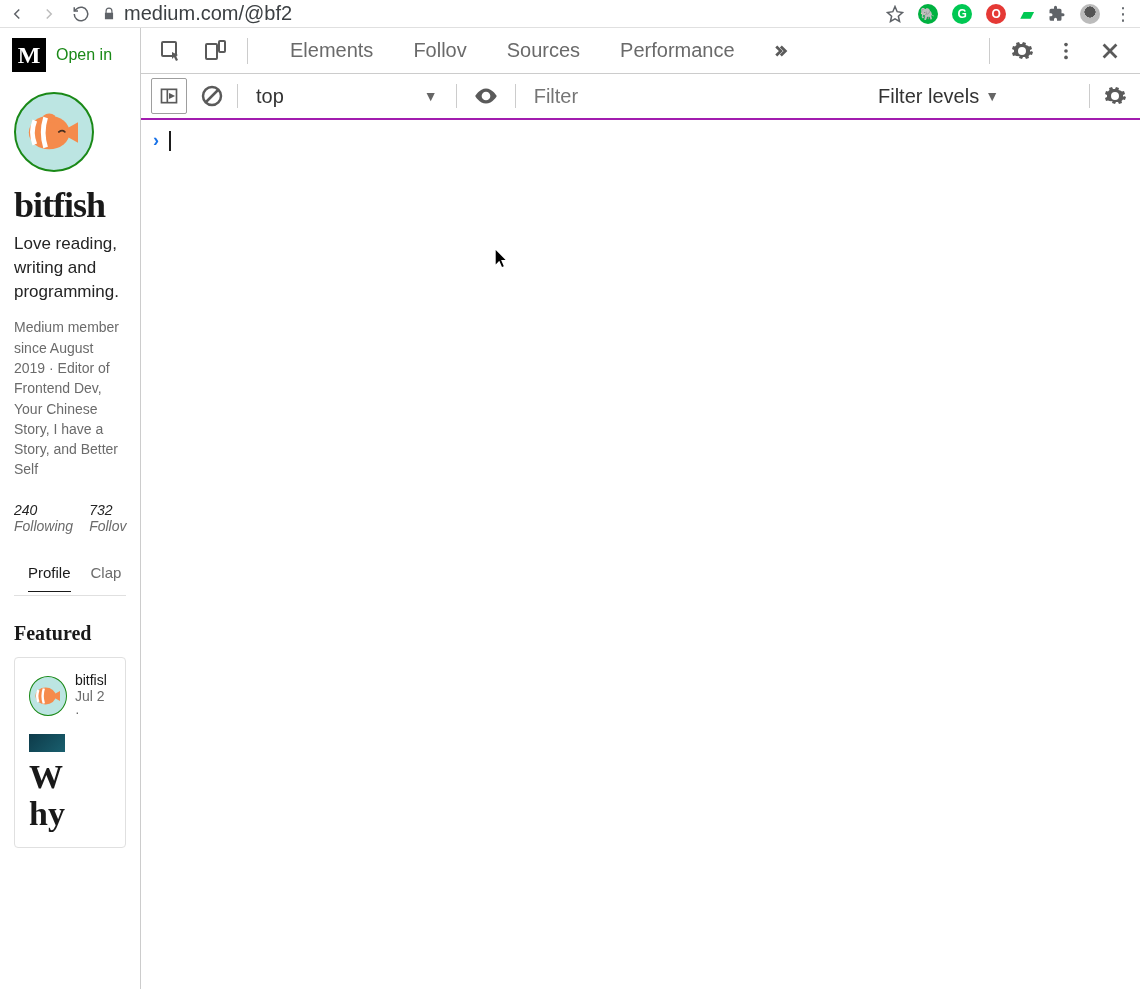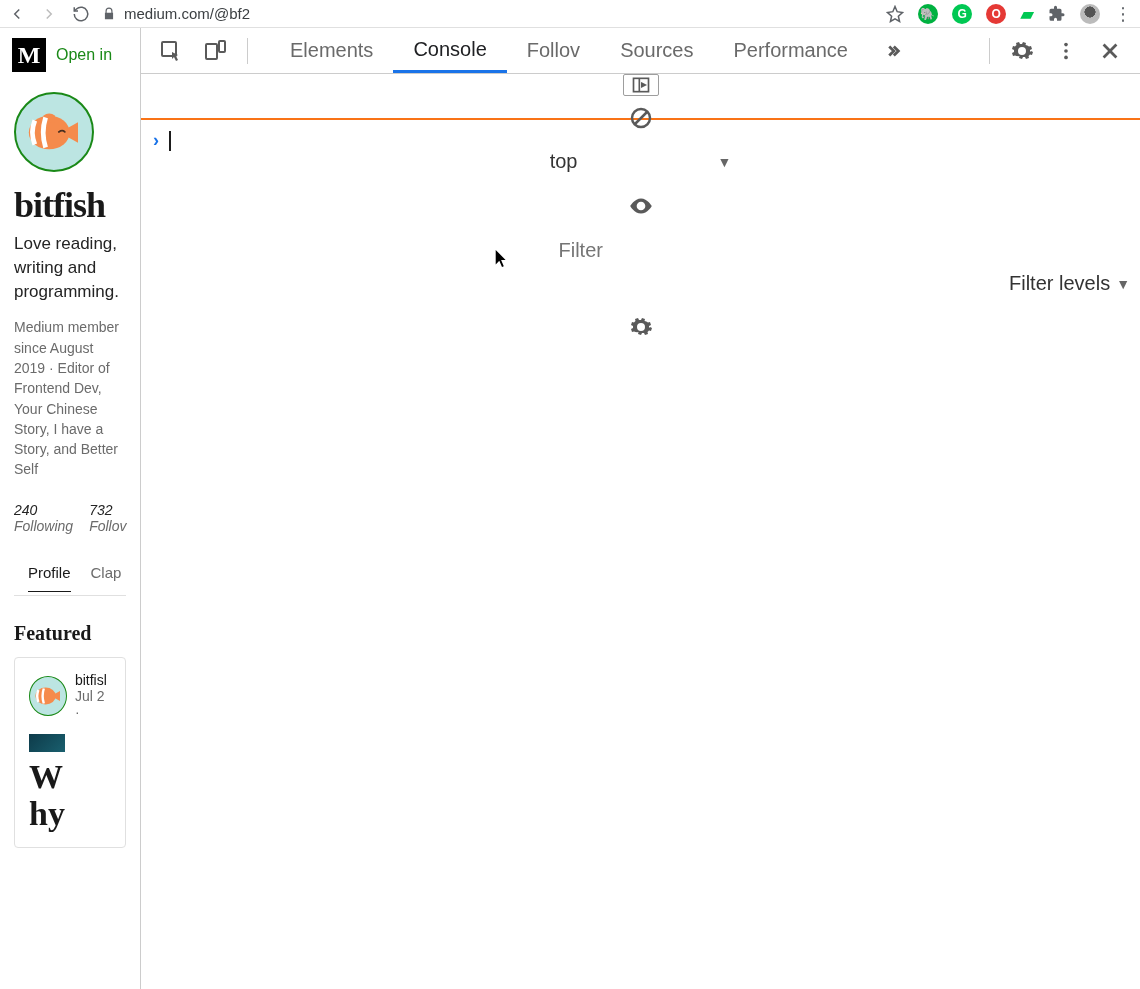--- a/index.html
+++ b/index.html
@@ -3,21 +3,21 @@
 <meta charset="utf-8">
 <style>
 * { margin: 0; padding: 0; box-sizing: border-box; font-family: -apple-system, BlinkMacSystemFont, "Segoe UI", Helvetica, Arial, sans-serif; }
 body { width: 1140px; height: 989px; overflow: hidden; background: #fff; }
 
 
 .chrome-bar { display: flex; align-items: center; height: 28px; padding: 0 8px; border-bottom: 1px solid #e0e0e0; gap: 12px; }
 .chrome-nav { display: flex; align-items: center; gap: 14px; color: #5f6368; }
 .chrome-nav svg { width: 18px; height: 18px; }
 .chrome-nav .disabled { color: #bdbdbd; }
-.chrome-url { display: flex; align-items: center; gap: 8px; color: #3c4043; font-size: 15px; }
+.chrome-url { display: flex; align-items: center; gap: 8px; color: #3c4043; font-size: 20px; }
 .chrome-right { margin-left: auto; display: flex; align-items: center; gap: 14px; }
 .chrome-right .ext { width: 20px; height: 20px; border-radius: 50%; display:flex; align-items:center; justify-content:center; font-size:12px; font-weight:bold;}
 .ext-star { color:#5f6368; }
 .ext-green { background:#00b140; color:#fff; width:18px;height:18px;}
 .ext-gcirc { background:#00c853; color:#fff;}
 .ext-red { background:#e53935; color:#fff; width:18px;height:18px;}
 .ext-greeny { color:#00c853; font-size:18px;}
 .ext-puzzle { color:#5f6368; }
 .ext-avatar { width:20px;height:20px;border-radius:50%; background:#aaa; overflow:hidden; background-image: radial-gradient(circle at 50% 40%, #555 0 35%, #bbb 36% 100%);}
 .chrome-more { color:#5f6368; font-size:18px; }
@@ -66,21 +66,21 @@
 .dt-tabbar .tool { width:40px;height:40px; display:flex;align-items:center;justify-content:center; color:#5a5a5a;}
 .dt-tabbar .tool svg { width:24px;height:24px;}
 .dt-tabs { display:flex; gap:0; margin-left:10px; align-items:stretch; height:100%;}
 .dt-tab { padding:0 20px; font-size:20px; color:#6a6a6a; display:flex; align-items:center; cursor:pointer;}
 .dt-tab.active { color:#202124; border-bottom:3px solid #1a73e8; }
 .dt-more { width:40px; display:flex;align-items:center;justify-content:center; color:#5a5a5a;}
 .dt-right { margin-left:auto; display:flex; align-items:center; gap:4px; }
 .dt-sep { width:1px; height:26px; background:#ccc; margin:0 8px;}
 .dt-right .btn { width:40px;height:40px;display:flex;align-items:center;justify-content:center;color:#5a5a5a;}
 
-.dt-toolbar { height:46px; border-bottom:2px solid #f97316; display:flex; align-items:center; padding:0 10px; gap:10px;flex-direction:column;}
+.dt-toolbar { height:46px; border-bottom:2px solid #a21caf; display:flex; align-items:center; padding:0 10px; gap:10px;}
 .dt-toolbar .tbtn { width:36px;height:36px; border:1px solid #9e9e9e; display:flex;align-items:center;justify-content:center; color:#5a5a5a; border-radius:2px;}
 .dt-toolbar .tbtn.nob { border:none; width:30px;}
 .dt-toolbar .sep2 { width:1px; height:24px; background:#ccc;}
 .dt-context { display:flex; align-items:center; font-size:20px; color:#333; gap:140px; padding:0 8px;}
 .dt-context .chev { color:#666; font-size:14px;}
 .dt-eye { color:#5a5a5a; margin:0 6px;}
 .dt-filter { flex:0 0 auto; width:180px; font-size:20px; color:#9e9e9e; padding-left:8px;}
 .dt-levels { font-size:20px; color:#333; display:flex; align-items:center; gap:6px; margin-left:auto;}
 
 .dt-console { flex:1; padding:10px 12px; font-family: Menlo, Consolas, monospace; font-size:16px; position:relative;}
@@ -219,21 +219,20 @@
       </div>
       <div class="tool">
         <svg viewBox="0 0 24 24" fill="none" stroke="currentColor" stroke-width="2">
             <rect x="3" y="5" width="11" height="15" rx="1"></rect>
             <rect x="16" y="2" width="6" height="11" rx="1"></rect>
           </svg>
       </div>
       <div class="dt-sep"></div>
       <div class="dt-tabs">
         <div class="dt-tab">Elements</div>
-        <div class="dt-tab active">Console</div>
         <div class="dt-tab">Follov</div>
         <div class="dt-tab">Sources</div>
         <div class="dt-tab">Performance</div>
       </div>
       <div class="dt-more">
         <svg width="22" height="22" viewBox="0 0 24 24" fill="none" stroke="currentColor" stroke-width="3">
             <path d="M7 9l5 5 5-5M7 14l5 5 5-5" transform="rotate(-90 12 12)"></path>
           </svg>
       </div>
       <div class="dt-right">

